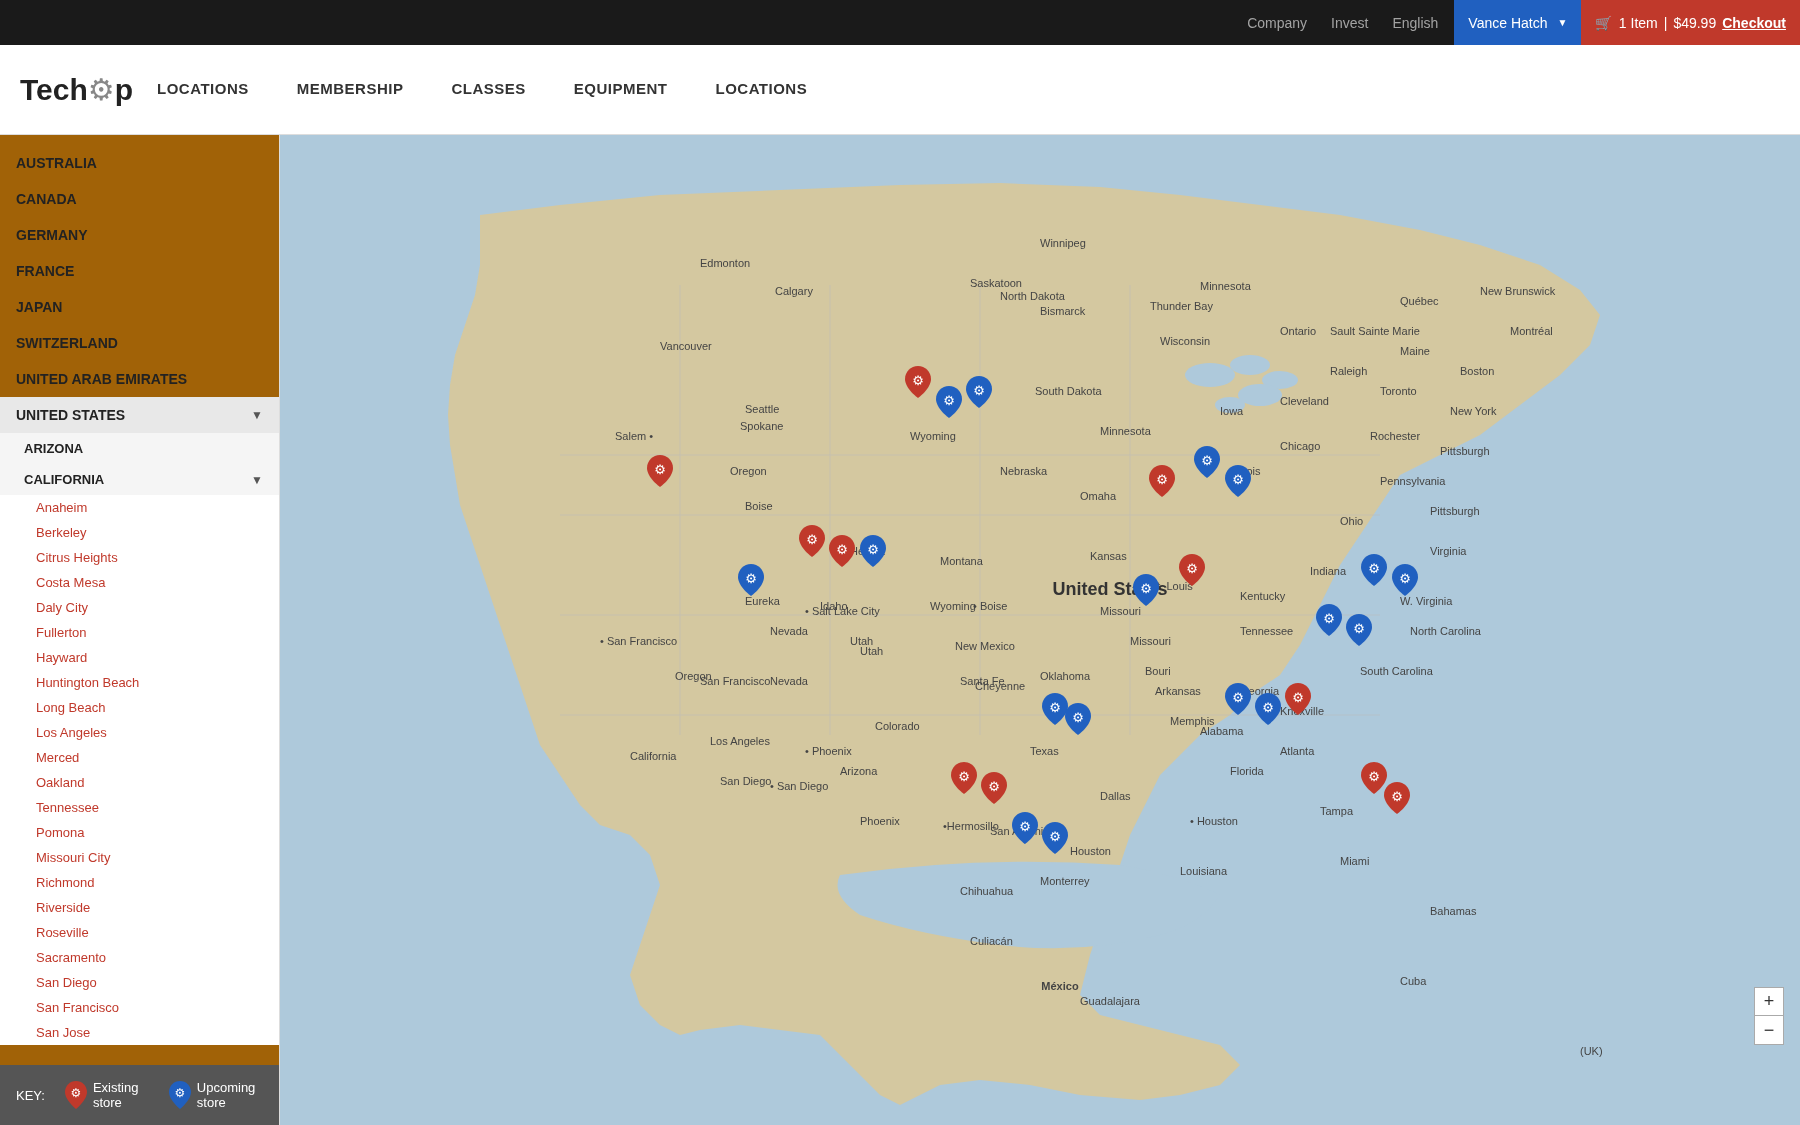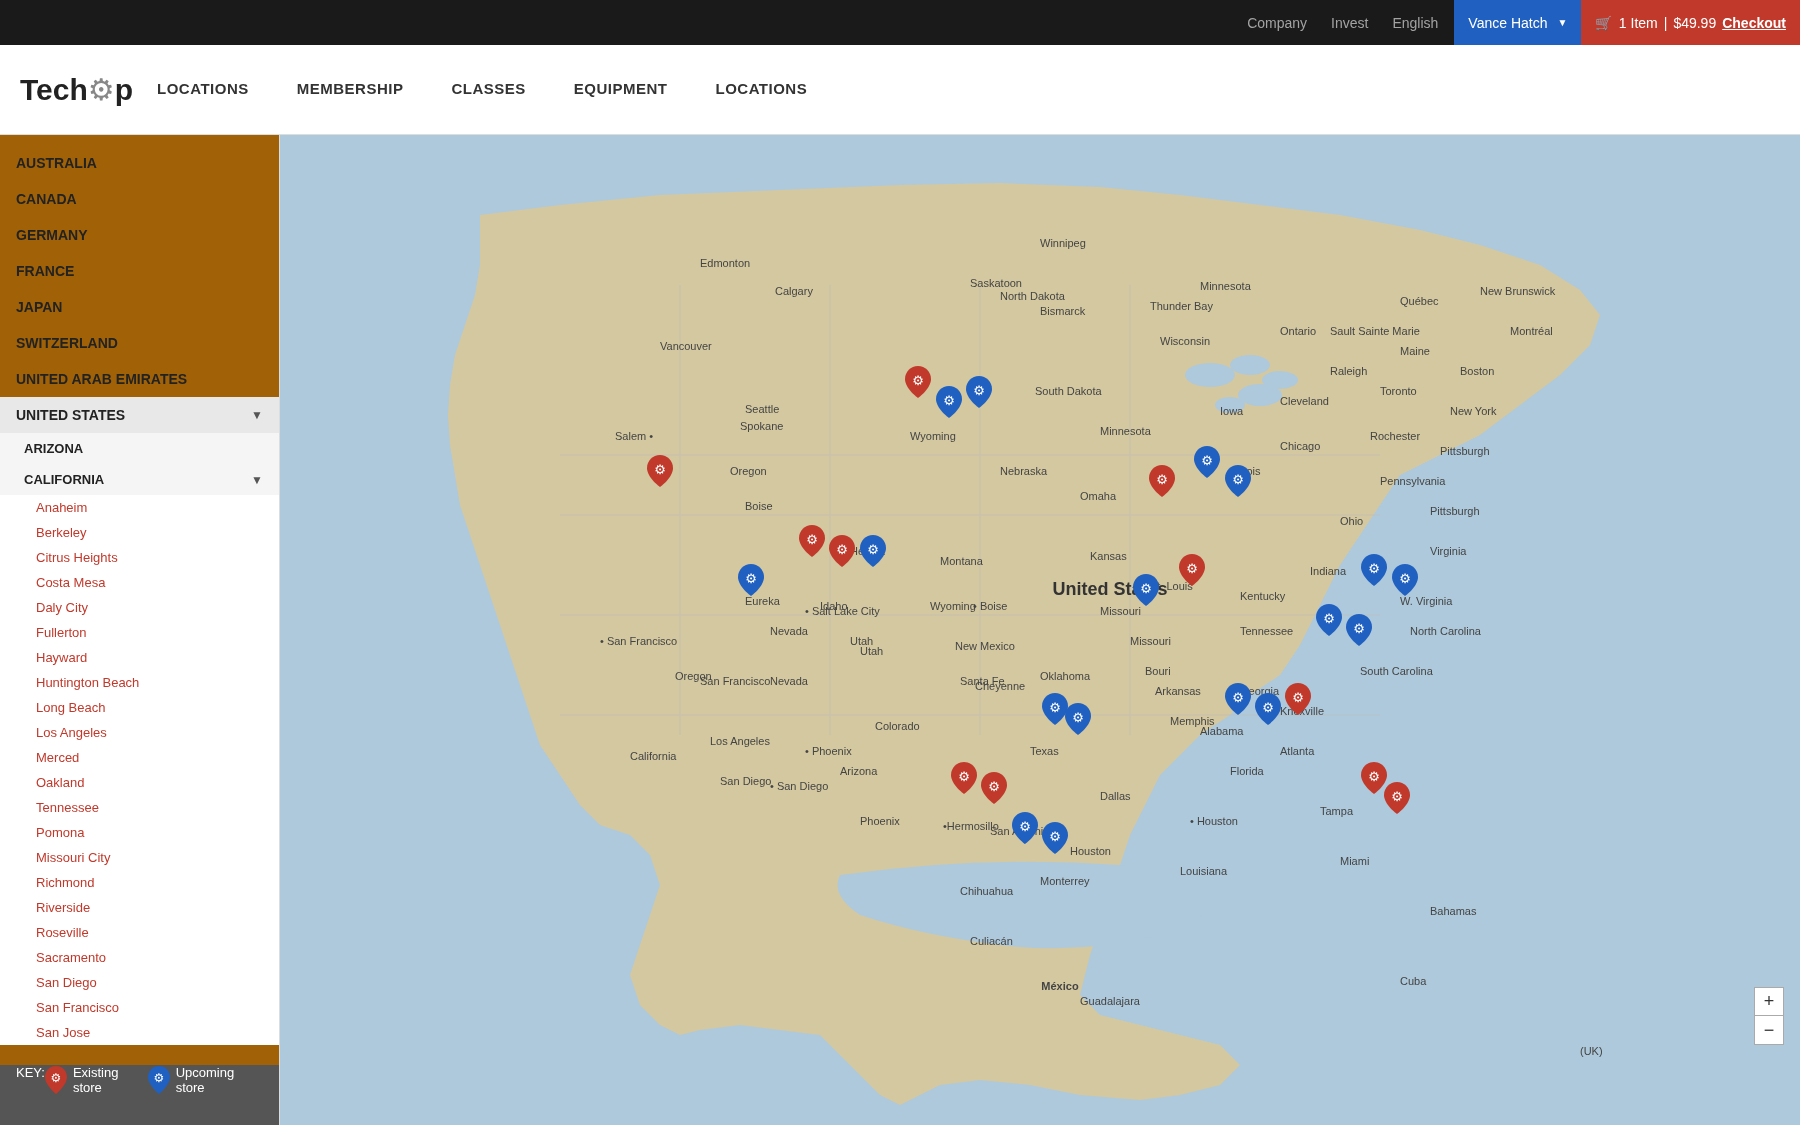--- a/index.html
+++ b/index.html
@@ -158,23 +158,24 @@
       font-size: 13px;
       color: #c0392b;
       cursor: pointer;
       background: #fff;
     }
 
     
     #legend {
       background: #555;
       color: #fff;
-      padding: 0 16px;
-      display: flex;
-      align-items: flex-start;
+      padding: 24px 16px;
+      display: flex;
+      align-items: center;
+      gap: 20px;
       font-size: 13px;
       height: 60px;
       min-height: 60px;
     }
     .legend-item {
       display: flex;
       align-items: center;
       gap: 6px;
     }
     .legend-icon {

